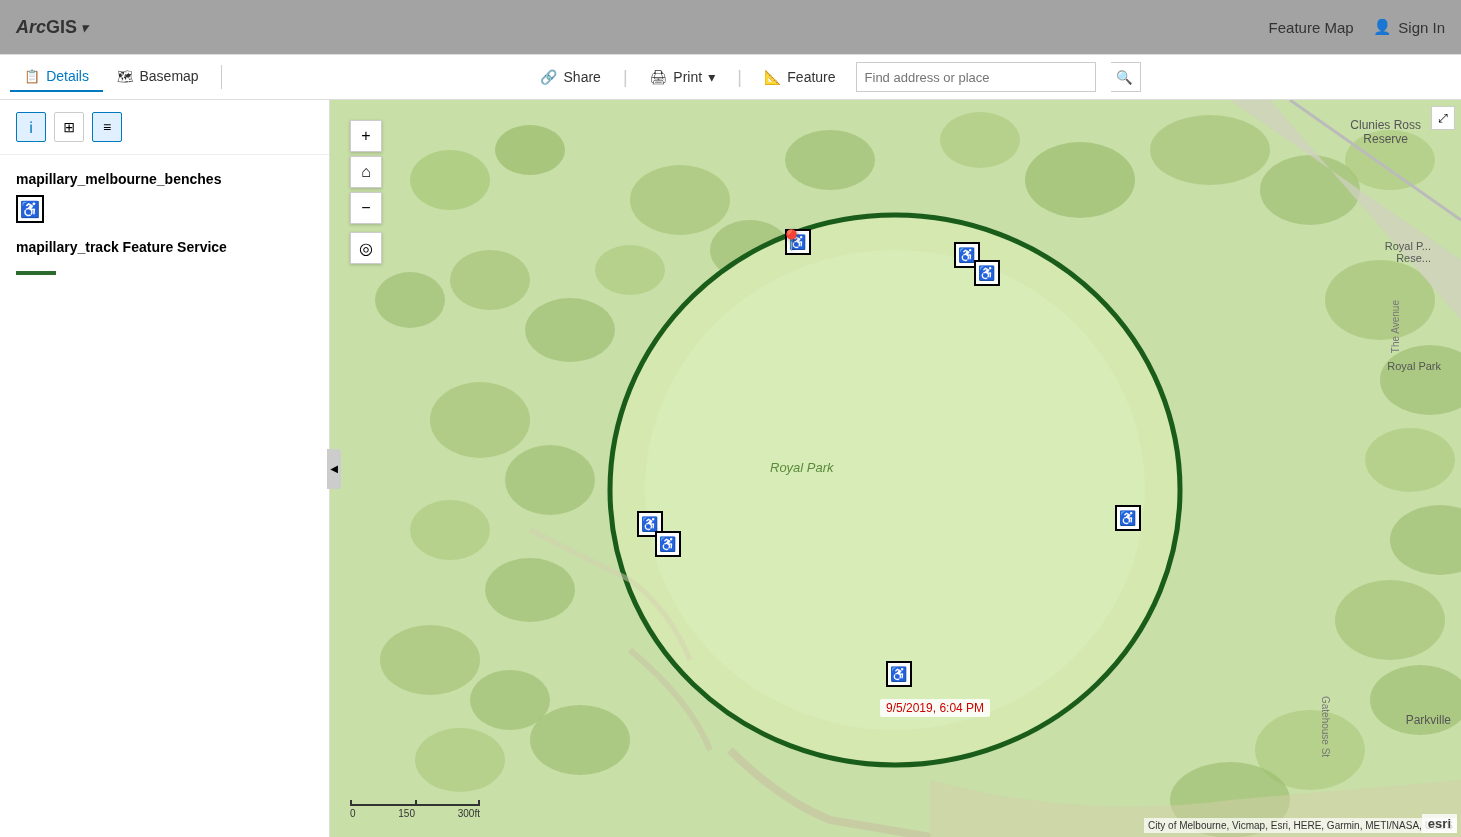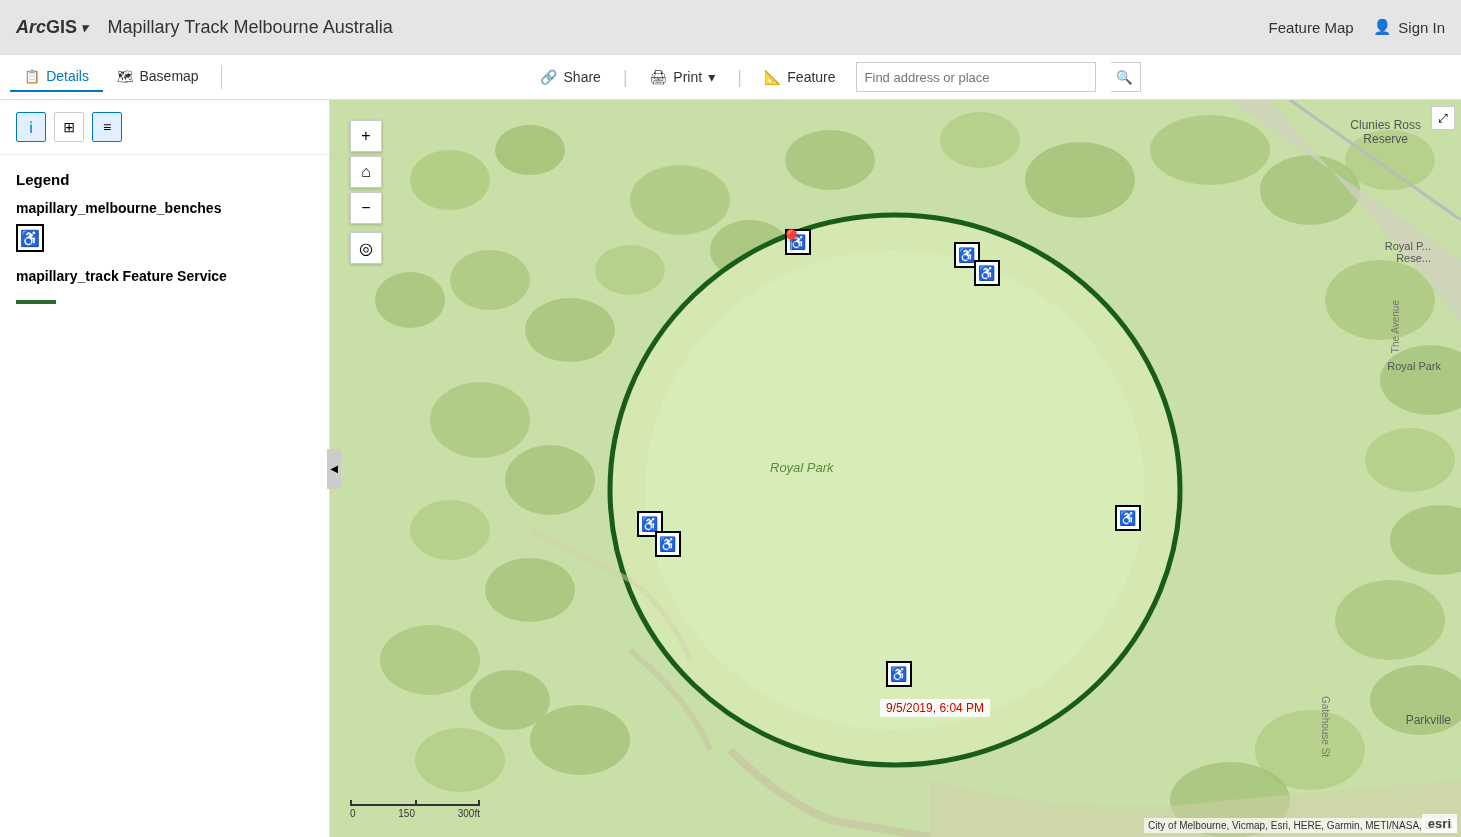--- a/index.html
+++ b/index.html
@@ -1,21 +1,21 @@
 <!DOCTYPE html>
 <html><head>
   <meta charset="utf-8">
   <style>
     * { box-sizing: border-box; margin: 0; padding: 0; }
     body { font-family: Arial, sans-serif; width: 1461px; height: 837px; overflow: hidden; background: #fff; }
 
     
     #topbar {
       height: 55px;
-      background: #e5e5e5;
+      background: #a3a3a3;
       border-bottom: 1px solid #ddd;
       display: flex;
       align-items: center;
       padding: 0 16px;
       justify-content: space-between;
     }
     #topbar-left { display: flex; align-items: center; gap: 8px; }
     #arcgis-logo { font-size: 18px; font-weight: bold; color: #333; display: flex; align-items: center; gap: 4px; }
     #arcgis-logo span { font-style: italic; }
     #topbar-title { font-size: 18px; color: #333; margin-left: 12px; }
@@ -261,21 +261,20 @@
   </style>
 </head>
 <body>
 
 <div id="topbar">
   <div id="topbar-left">
     <div id="arcgis-logo">
       <span>Arc<span style="font-style:normal;font-weight:bold">GIS</span></span>
       <span style="cursor:pointer;font-size:13px;">▾</span>
     </div>
-    <div id="topbar-title">Mapillary Track Melbourne Australia</div>
   </div>
   <div id="topbar-right">
     <button id="modify-map-btn">Feature Map</button>
     <button id="signin-btn">
       <span>👤</span>
       <span>Sign In</span>
     </button>
   </div>
 </div>
 
@@ -324,21 +323,20 @@
         <span style="color:#0079c1;font-size:16px;">ℹ</span>
       </button>
       <button class="sidebar-icon-btn">
         <span style="font-size:14px;">⊞</span>
       </button>
       <button class="sidebar-icon-btn active" style="background:#e0f0ff;border-color:#0079c1;">
         <span style="font-size:14px;">≡</span>
       </button>
     </div>
     <div id="sidebar-content">
-      <div id="legend-title">Legend</div>
       <div id="layer-name">mapillary_melbourne_benches</div>
       <div id="wheelchair-icon">
         <div style="display:inline-flex;align-items:center;justify-content:center;width:28px;height:28px;border:2px solid #000;background:#fff;font-size:16px;">
           <span>♿</span>
         </div>
       </div>
       <div id="feature-service-label">mapillary_track Feature Service</div>
       <div id="track-line"></div>
     </div>
     <button id="collapse-btn">◀</button>

